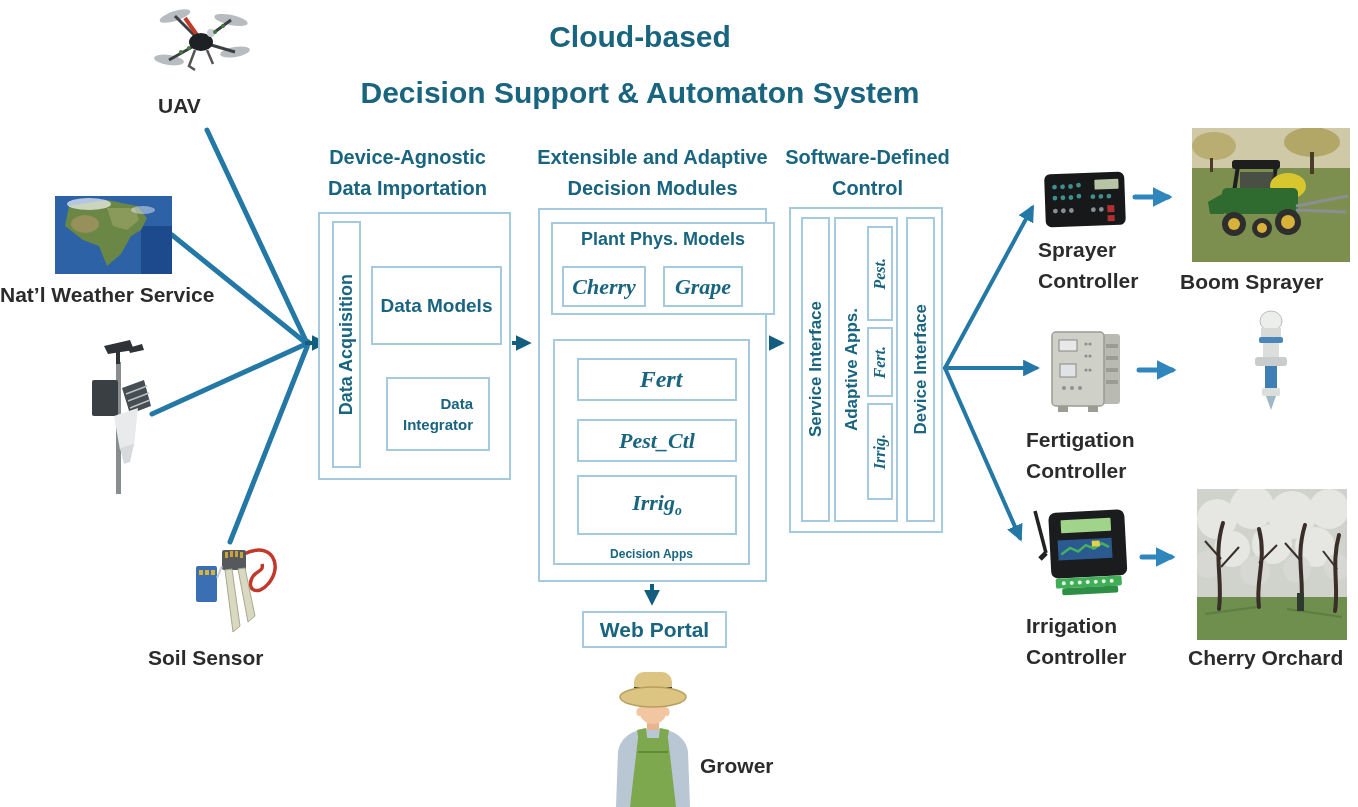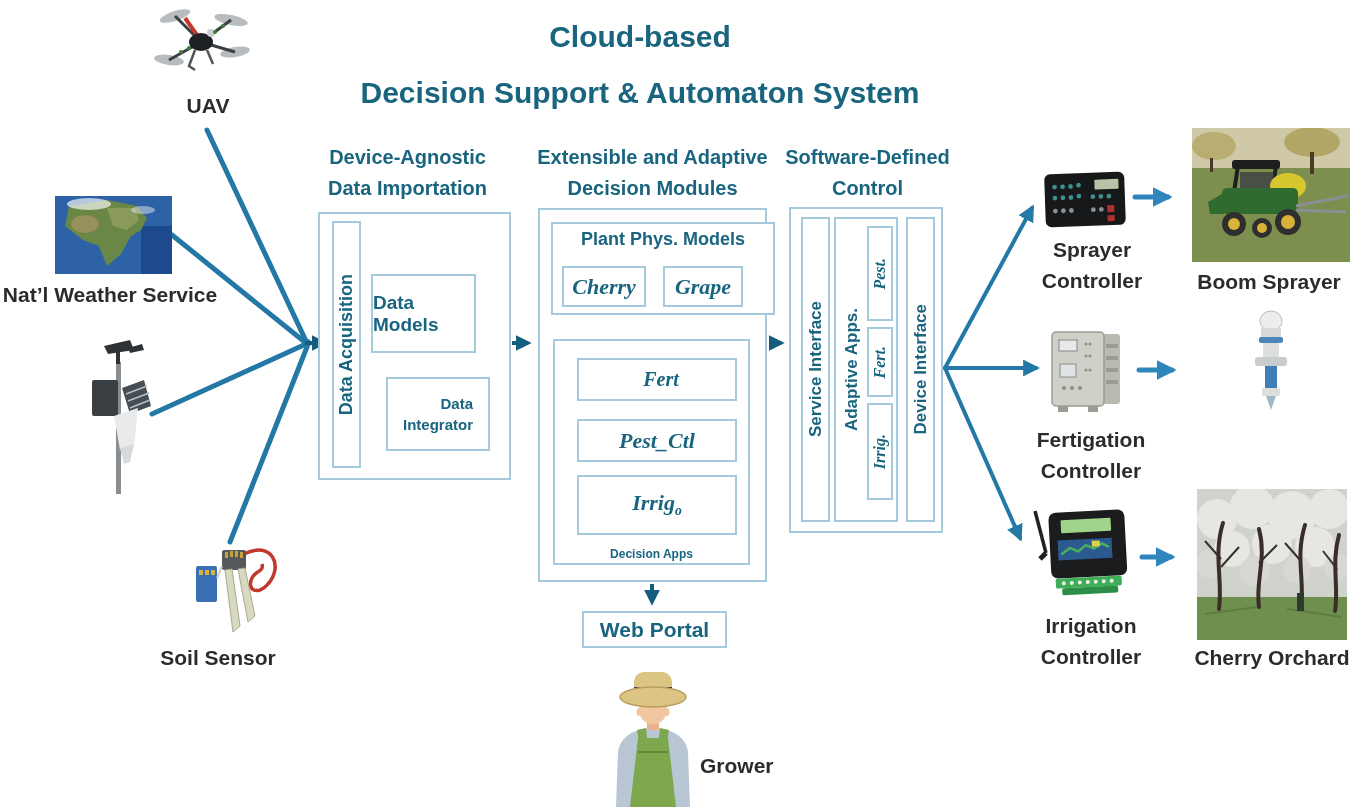--- a/index.html
+++ b/index.html
@@ -9,21 +9,21 @@
   svg.overlay{position:absolute;left:0;top:0;width:1358px;height:807px;pointer-events:none;}
   .title-line{font-weight:bold;font-size:30px;text-align:center;color:#19647F;}
   .col-header{font-weight:bold;font-size:20px;line-height:31px;text-align:center;color:#19647F;white-space:pre-line;}
   .box{border:2px solid #A5CADD;background:#fff;box-sizing:border-box;}
   .vbar{display:flex;align-items:center;justify-content:center;}
   .vbar > span{writing-mode:vertical-rl;transform:rotate(180deg);white-space:nowrap;}
   .vlabel{font-weight:bold;color:#19647F;font-size:18px;}
   .hcenter{display:flex;align-items:center;justify-content:center;}
   .boxlabel{font-weight:bold;color:#19647F;}
   .serifital{font-family:"Liberation Serif", serif;font-style:italic;font-weight:bold;color:#19647F;}
-  .blacklabel{color:#2B2B2B;font-weight:600;font-size:21px;text-align:center;white-space:pre-line;line-height:31px;}
+  .blacklabel{color:#2B2B2B;font-weight:600;font-size:21px;text-align:left;white-space:pre-line;line-height:31px;}
   sub.zero{font-size:0.62em;}
 </style>
 </head>
 <body>
 
 <div class="canvas">
 
   <svg class="overlay">
     <defs>
       <marker id="mdark" viewBox="0 0 6 6" refX="4.6" refY="3" markerWidth="4" markerHeight="4" orient="auto">
@@ -76,41 +76,41 @@
 Decision Modules</div>
   <div class="abs col-header" style="left:300px;top:142px;width:215px;">Device-Agnostic
 Data Importation</div>
   <div class="abs col-header" style="left:770px;top:142px;width:195px;">Software-Defined
 Control</div>
 
   <div class="abs box" style="left:318px;top:212px;width:193px;height:268px;"></div>
   <div class="abs box vbar" style="left:332px;top:221px;width:29px;height:247px;">
     <span class="vlabel">Data Acquisition</span>
   </div>
-  <div class="abs box hcenter" style="left:371px;top:266px;width:105px;height:79px;margin-top:8px;">
+  <div class="abs box hcenter" style="left:371px;top:266px;width:131px;height:79px;">
     <span class="boxlabel" style="font-size:19px;">Data Models</span>
   </div>
   <div class="abs box hcenter" style="left:386px;top:377px;width:104px;height:74px;">
     <span class="boxlabel" style="font-size:15px;text-align:right;white-space:pre-line;line-height:21px;">Data
 Integrator</span>
   </div>
 
   <div class="abs box" style="left:538px;top:208px;width:229px;height:374px;"></div>
   <div class="abs box" style="left:551px;top:222px;width:224px;height:93px;">
     <div class="boxlabel" style="font-size:18px;text-align:center;margin-top:5px;">Plant Phys. Models</div>
     <div class="abs box hcenter" style="left:9px;top:42px;width:84px;height:41px;">
       <span class="serifital" style="font-size:22px;">Cherry</span>
     </div>
     <div class="abs box hcenter" style="left:110px;top:42px;width:80px;height:41px;">
       <span class="serifital" style="font-size:22px;">Grape</span>
     </div>
   </div>
   <div class="abs box" style="left:553px;top:339px;width:197px;height:226px;">
     <div class="abs box hcenter" style="left:22px;top:17px;width:160px;height:43px;">
-      <span class="serifital" style="font-size:20px;margin-left:8px;">Fert</span>
+      <span class="serifital" style="font-size:24px;margin-left:8px;">Fert</span>
     </div>
     <div class="abs box hcenter" style="left:22px;top:78px;width:160px;height:43px;">
       <span class="serifital" style="font-size:22px;">Pest_Ctl</span>
     </div>
     <div class="abs box hcenter" style="left:22px;top:134px;width:160px;height:60px;">
       <span class="serifital" style="font-size:22px;"><span>Irrig</span><sub class="zero">o</sub></span>
     </div>
     <div class="abs boxlabel" style="left:0;bottom:2px;width:100%;font-size:12px;text-align:center;">Decision Apps</div>
   </div>
   <div class="abs box hcenter" style="left:582px;top:611px;width:145px;height:37px;">

